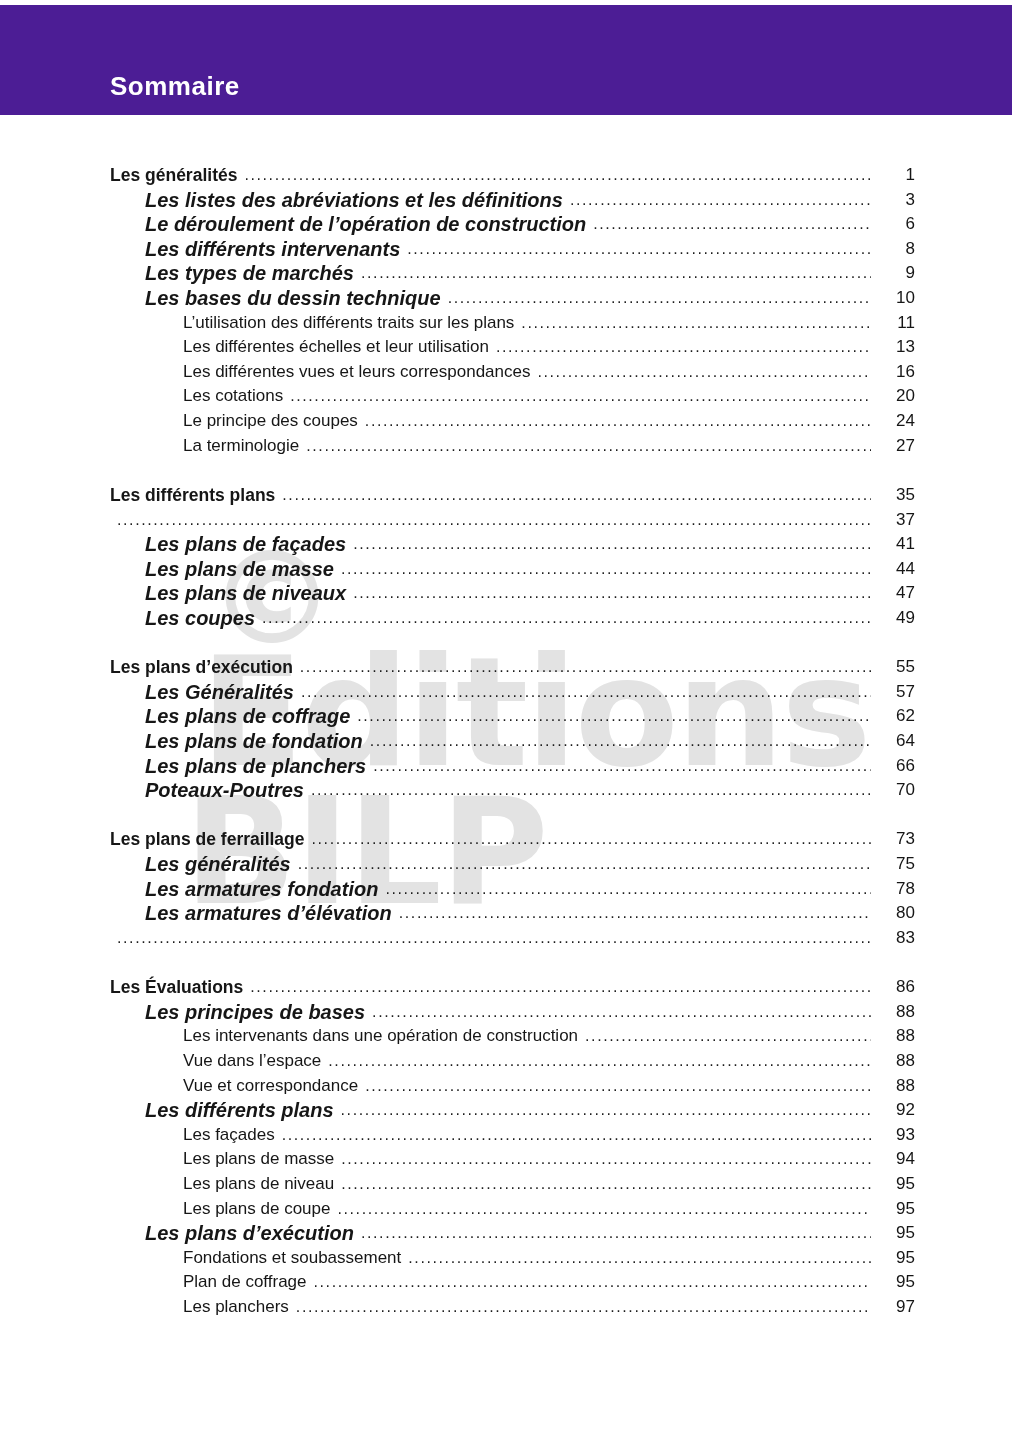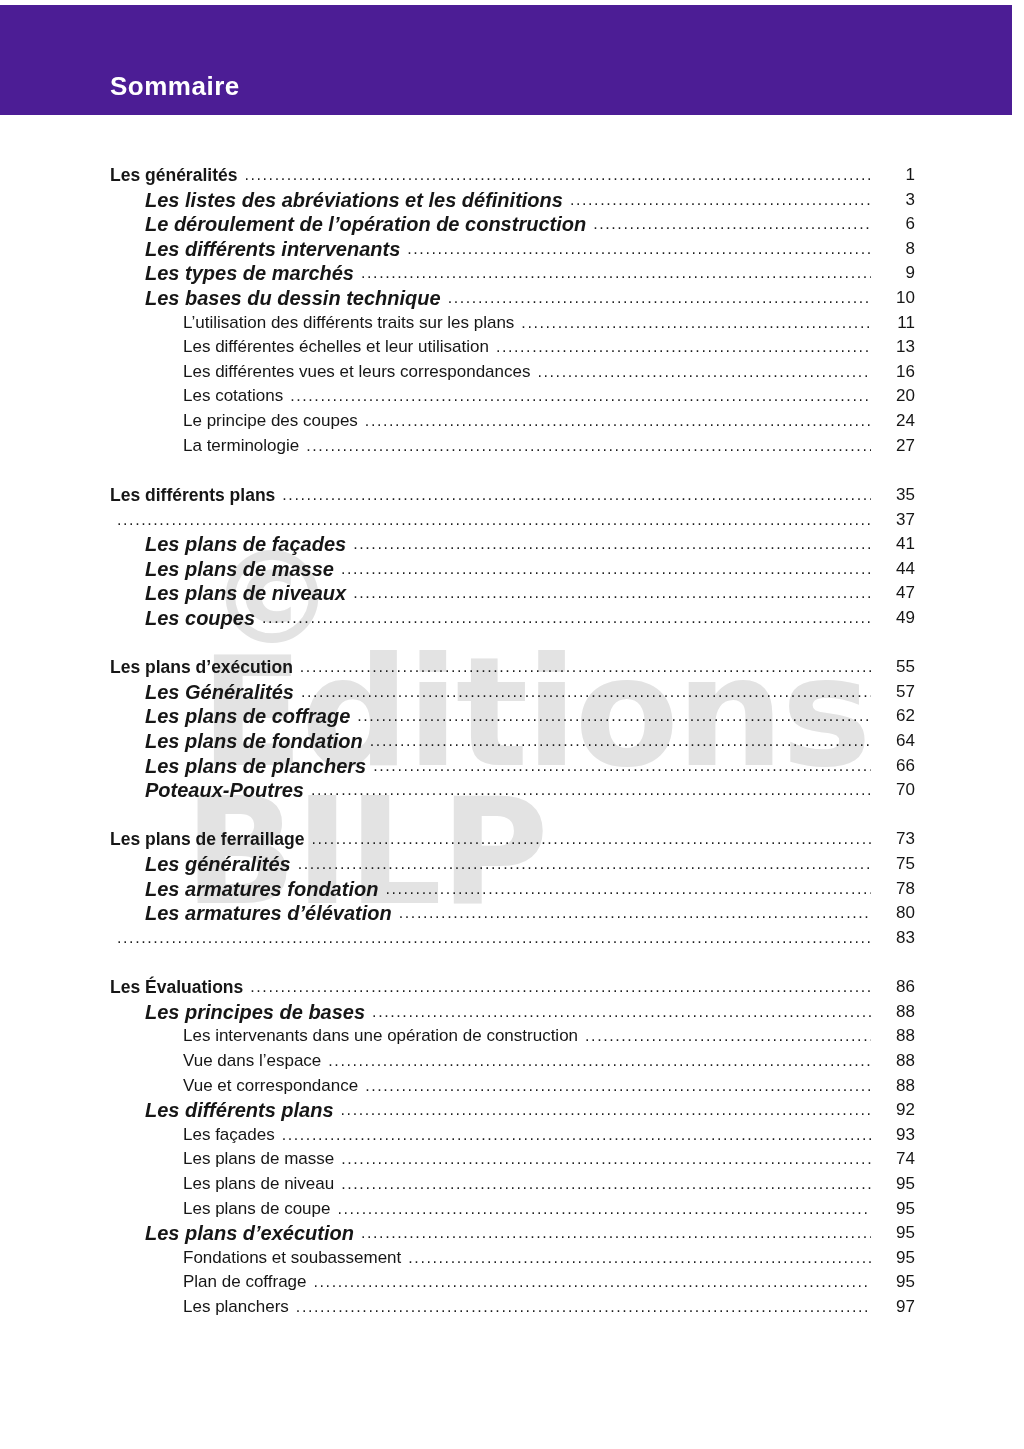--- a/index.html
+++ b/index.html
@@ -267,21 +267,21 @@
       <span class="page">92</span>
     </div>
     <div class="row l3">
       <span class="label">Les façades</span>
       <span class="dots">............................................................................................................................................................................................................................................................................................................</span>
       <span class="page">93</span>
     </div>
     <div class="row l3">
       <span class="label">Les plans de masse</span>
       <span class="dots">............................................................................................................................................................................................................................................................................................................</span>
-      <span class="page">74</span>
+      <span class="page">94</span>
     </div>
     <div class="row l3">
       <span class="label">Les plans de niveau</span>
       <span class="dots">............................................................................................................................................................................................................................................................................................................</span>
       <span class="page">95</span>
     </div>
     <div class="row l3">
       <span class="label">Les plans de coupe</span>
       <span class="dots">............................................................................................................................................................................................................................................................................................................</span>
       <span class="page">95</span>

